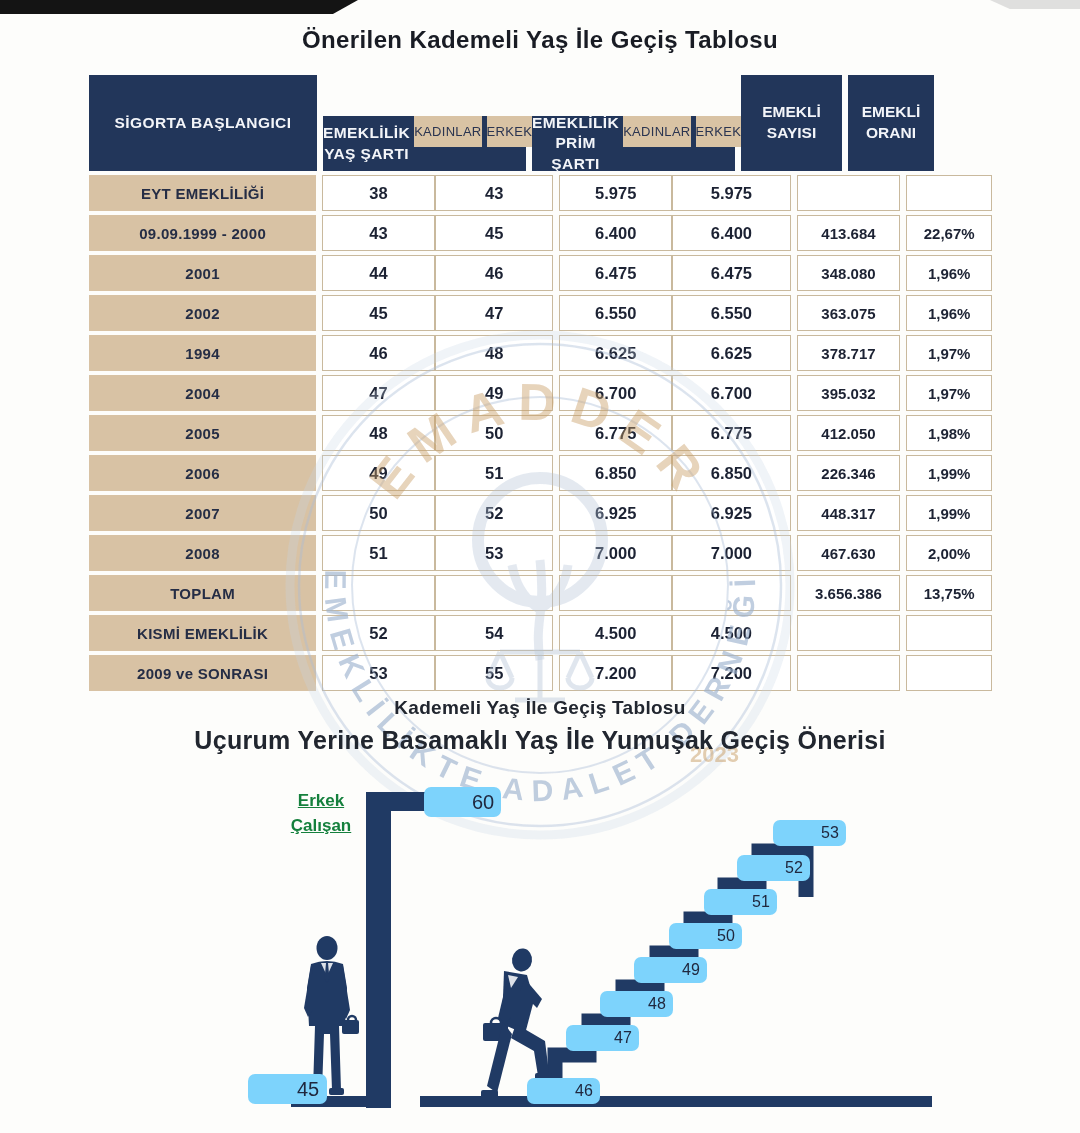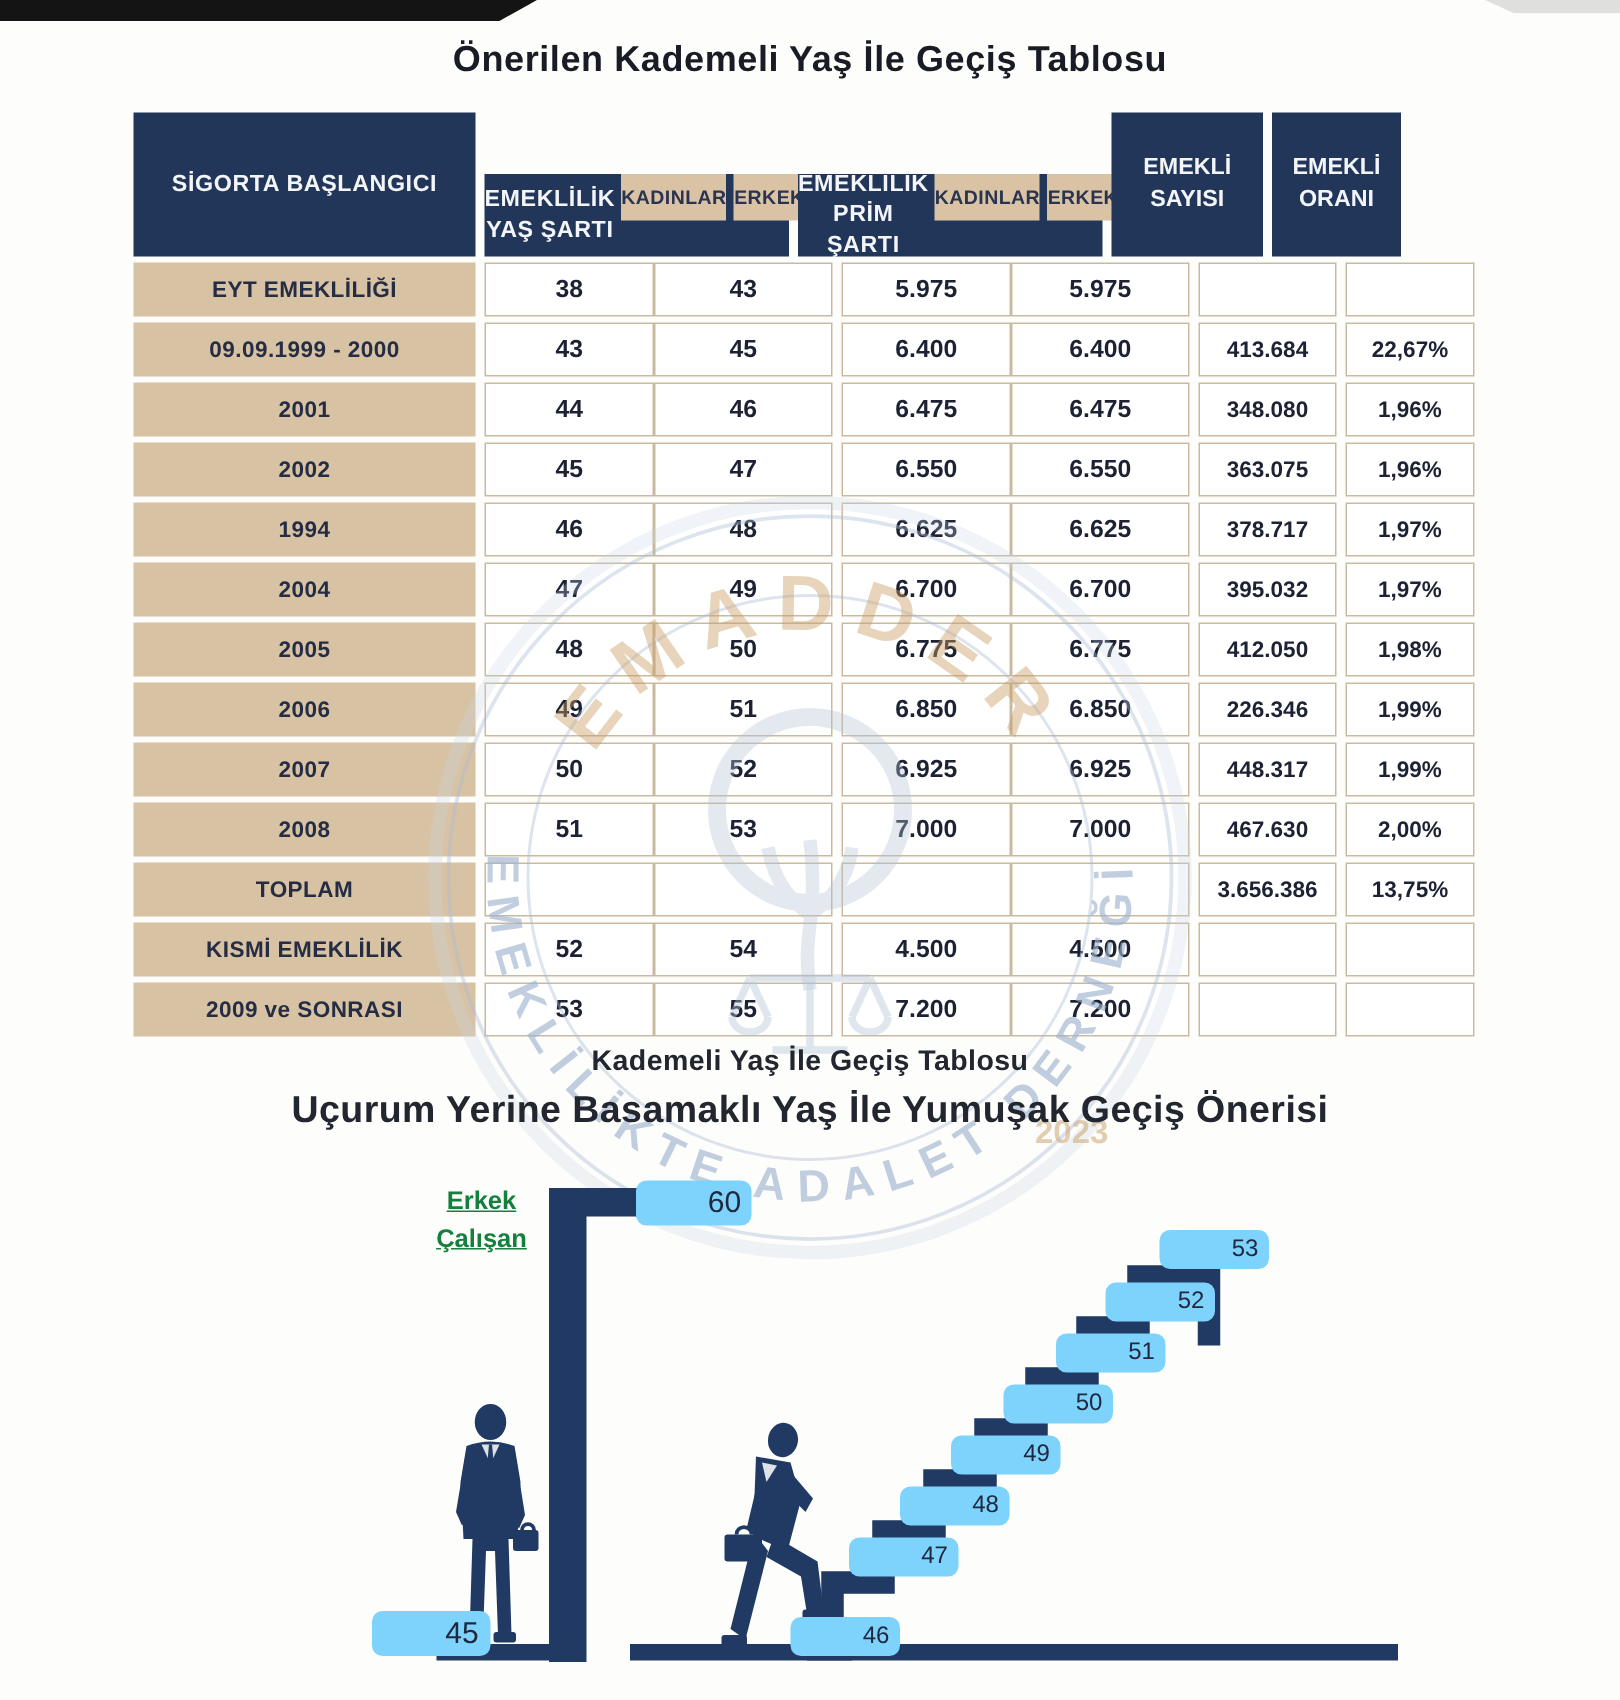--- a/index.html
+++ b/index.html
@@ -19,36 +19,36 @@
   .tablewrap{position:absolute;left:89px;top:75px;width:903px;z-index:1;}
   .thead{display:flex;height:96px;}
   .hc{background:#22365a;color:#f3f5f9;display:flex;align-items:center;justify-content:center;
       text-align:center;font-weight:700;box-sizing:border-box;}
   .hc1{width:228px;font-size:15.5px;letter-spacing:.4px;}
   .hgroup{width:203px;margin-left:6px;background:#22365a;display:flex;flex-direction:row;box-sizing:border-box;margin-top:41px;}
   .hg-label{flex:1;display:flex;align-items:center;justify-content:center;color:#f3f5f9;
             font-weight:700;font-size:15.5px;text-align:center;letter-spacing:.4px;line-height:1.3;}
   .hg-label span{display:block;max-width:140px;}
   .hsub{display:flex;gap:5px;padding:0 4px 5px 4px;}
-  .hs{flex:1;height:31px;background:#d9c3a4;color:#2a3450;font-weight:700;font-size:13px;
+  .hs{flex:1;height:31px;background:#d9c3a4;color:#2a3450;font-weight:400;font-size:13px;
       display:flex;align-items:center;justify-content:center;letter-spacing:.3px;}
   .hc6{width:101px;margin-left:6px;font-size:15.5px;line-height:1.35;padding:10px 8px;}
   .hc7{width:86px;margin-left:6px;font-size:15.5px;line-height:1.35;padding:0 6px;}
 
   .tbody{margin-top:4px;}
   .trow{display:flex;margin-bottom:4px;height:36px;}
   .tcell{box-sizing:border-box;display:flex;align-items:center;justify-content:center;
          font-weight:700;color:#1c2233;}
   .c-label{width:228px;background:#d8c2a4;font-size:15px;color:#252d45;letter-spacing:.3px;}
   .c-aw,.c-pw{width:113px;}
   .c-am,.c-pm{width:119px;}
   .c-aw{margin-left:6px;}
   .c-pw{margin-left:6px;}
   .c-aw,.c-am,.c-pw,.c-pm{background:#fff;border:1.5px solid #c9b99d;font-size:16.5px;}
-  .c-count{width:92px;margin-left:6px;font-size:15px;}
+  .c-count{width:104px;margin-left:6px;font-size:15px;}
   .c-rate{width:86px;margin-left:6px;font-size:15px;}
   .c-count,.c-rate{background:#fff;border:1.5px solid #c9b99d;}
 
   
   .watermark{position:absolute;left:0;top:0;width:1080px;height:1133px;z-index:2;pointer-events:none;}
 
   
   .caption{position:absolute;left:0;top:697px;width:1080px;text-align:center;z-index:3;}
   .caption .l1{font-size:19px;font-weight:800;color:#21262f;letter-spacing:.3px;}
   .caption .l2{font-size:25px;font-weight:800;color:#21262f;letter-spacing:.3px;margin-top:7px;}

